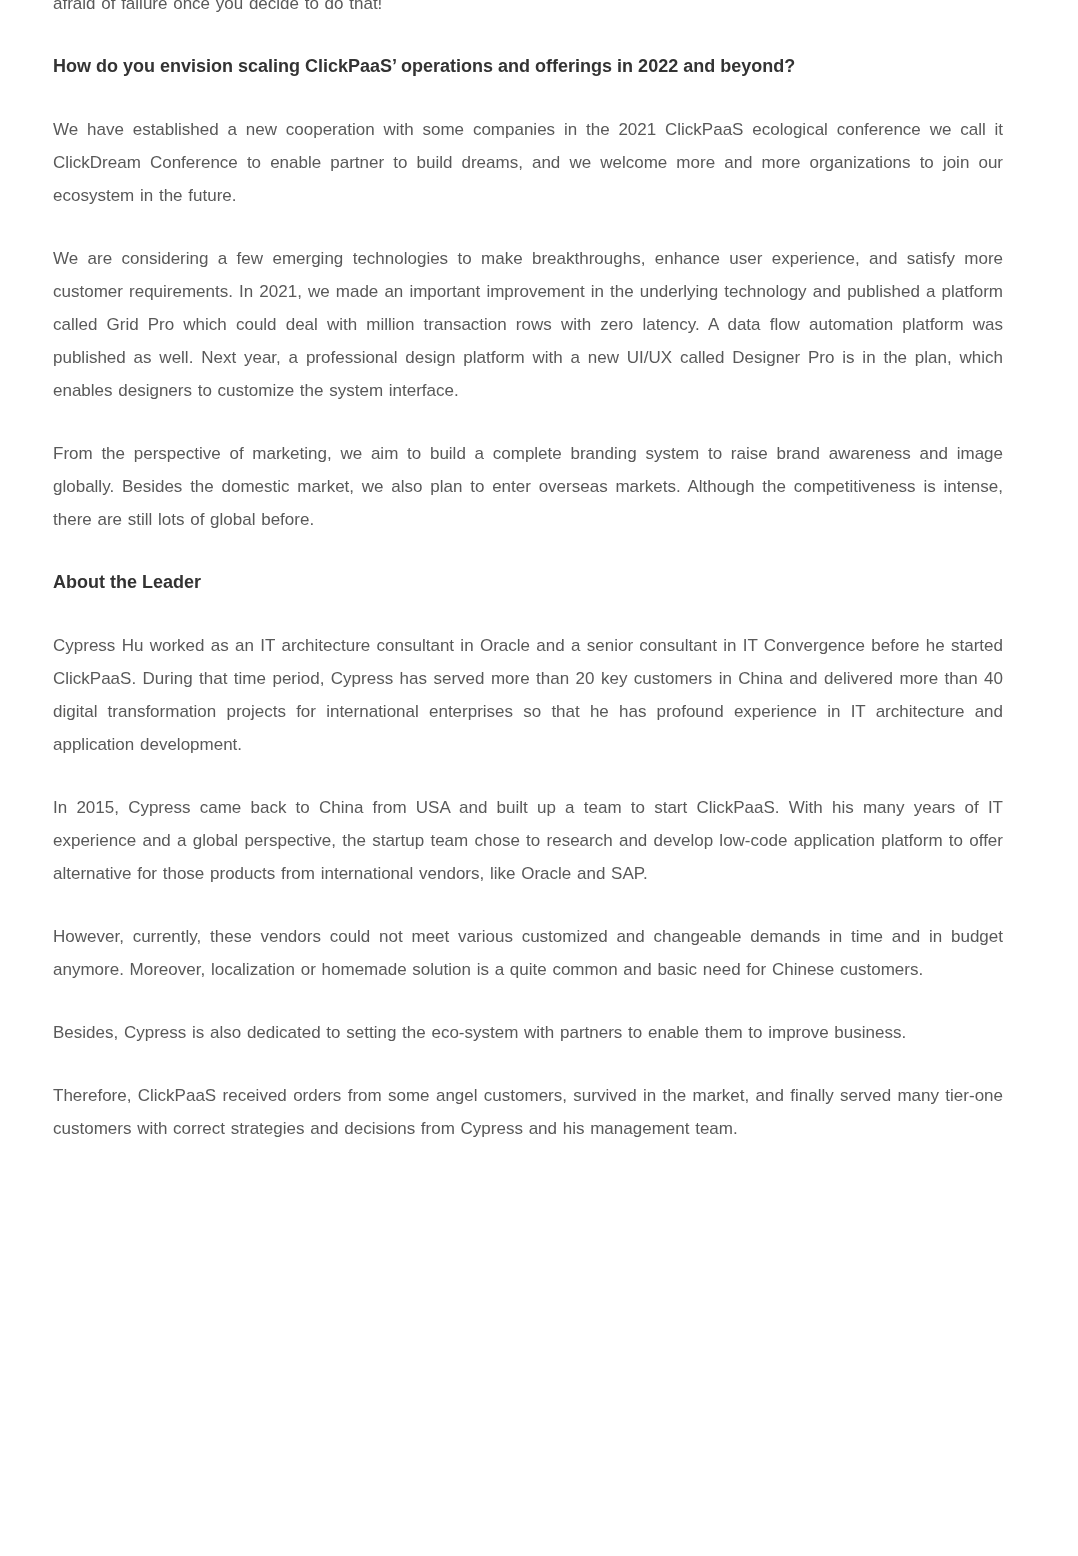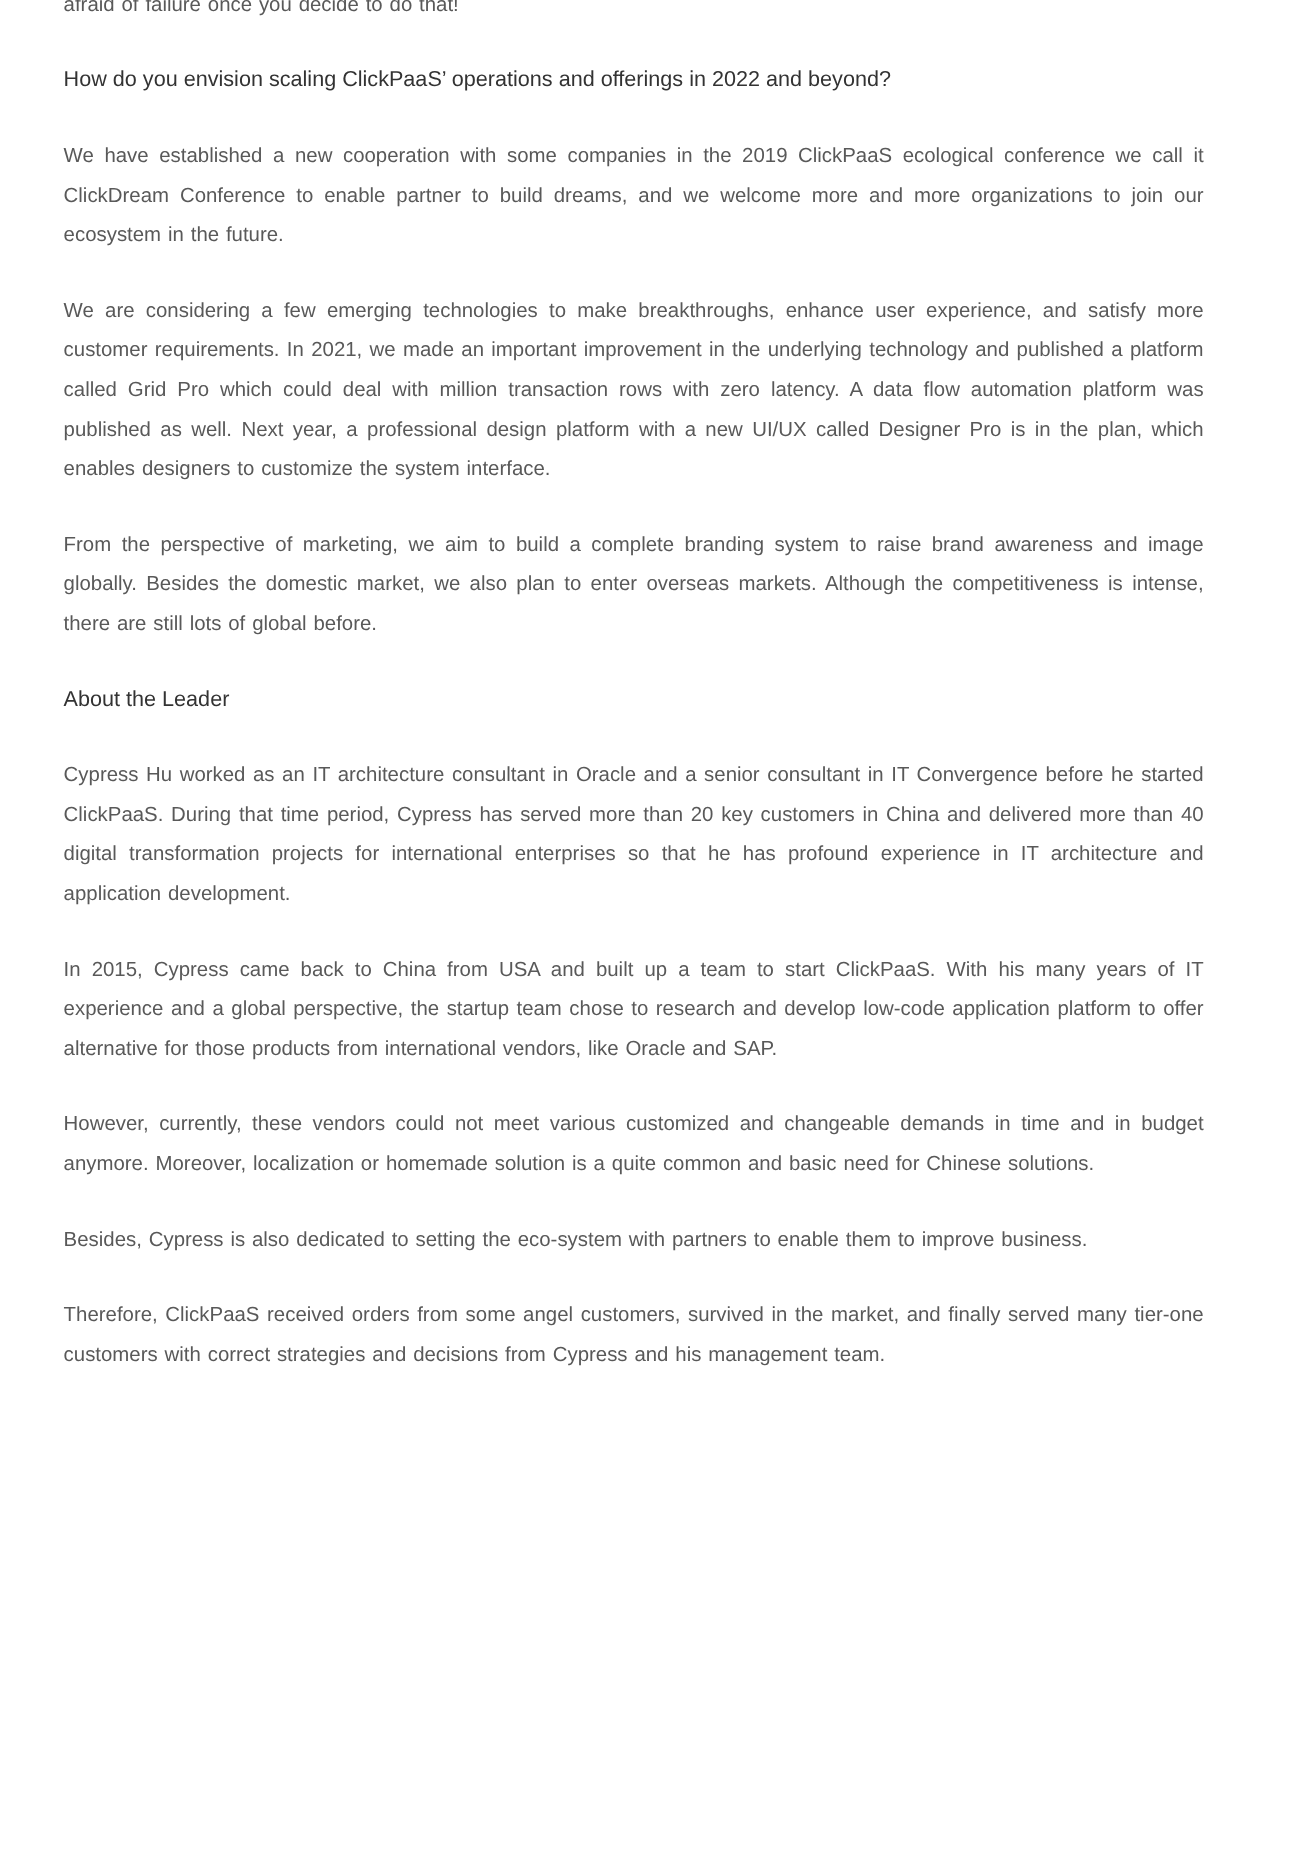--- a/index.html
+++ b/index.html
@@ -29,35 +29,35 @@
     word-spacing: 1px;
   }
   .article p.partial-top {
     margin-top: -13px;
     text-align: left;
   }
   .article h2 {
     margin: 0 0 30px 0;
     font-size: 18px;
     line-height: 33px;
-    font-weight: normal;
+    font-weight: bold;
     color: var(--heading-color, #333333);
     text-align: left;
   }
 </style>
 </head>
 <body style="background: rgb(255, 255, 255);">
 
 <div class="page">
   <div class="article" id="article">
       <p class="partial-top">afraid of failure once you decide to do that!</p>
       <h2>How do you envision scaling ClickPaaS’ operations and offerings in 2022 and beyond?</h2>
-      <p>We have established a new cooperation with some companies in the 2019 ClickPaaS ecological conference we call it ClickDream Conference to enable partner to build dreams, and we welcome more and more organizations to join our ecosystem in the future.</p>
+      <p>We have established a new cooperation with some companies in the 2021 ClickPaaS ecological conference we call it ClickDream Conference to enable partner to build dreams, and we welcome more and more organizations to join our ecosystem in the future.</p>
       <p>We are considering a few emerging technologies to make breakthroughs, enhance user experience, and satisfy more customer requirements. In 2021, we made an important improvement in the underlying technology and published a platform called Grid Pro which could deal with million transaction rows with zero latency. A data flow automation platform was published as well. Next year, a professional design platform with a new UI/UX called Designer Pro is in the plan, which enables designers to customize the system interface.</p>
       <p>From the perspective of marketing, we aim to build a complete branding system to raise brand awareness and image globally. Besides the domestic market, we also plan to enter overseas markets. Although the competitiveness is intense, there are still lots of global before.</p>
       <h2>About the Leader</h2>
       <p>Cypress Hu worked as an IT architecture consultant in Oracle and a senior consultant in IT Convergence before he started ClickPaaS. During that time period, Cypress has served more than 20 key customers in China and delivered more than 40 digital transformation projects for international enterprises so that he has profound experience in IT architecture and application development.</p>
       <p>In 2015, Cypress came back to China from USA and built up a team to start ClickPaaS. With his many years of IT experience and a global perspective, the startup team chose to research and develop low-code application platform to offer alternative for those products from international vendors, like Oracle and SAP.</p>
-      <p>However, currently, these vendors could not meet various customized and changeable demands in time and in budget anymore. Moreover, localization or homemade solution is a quite common and basic need for Chinese solutions.</p>
+      <p>However, currently, these vendors could not meet various customized and changeable demands in time and in budget anymore. Moreover, localization or homemade solution is a quite common and basic need for Chinese customers.</p>
       <p>Besides, Cypress is also dedicated to setting the eco-system with partners to enable them to improve business.</p>
       <p>Therefore, ClickPaaS received orders from some angel customers, survived in the market, and finally served many tier-one customers with correct strategies and decisions from Cypress and his management team.</p>
     </div>
 </div>
 
 </body></html>

